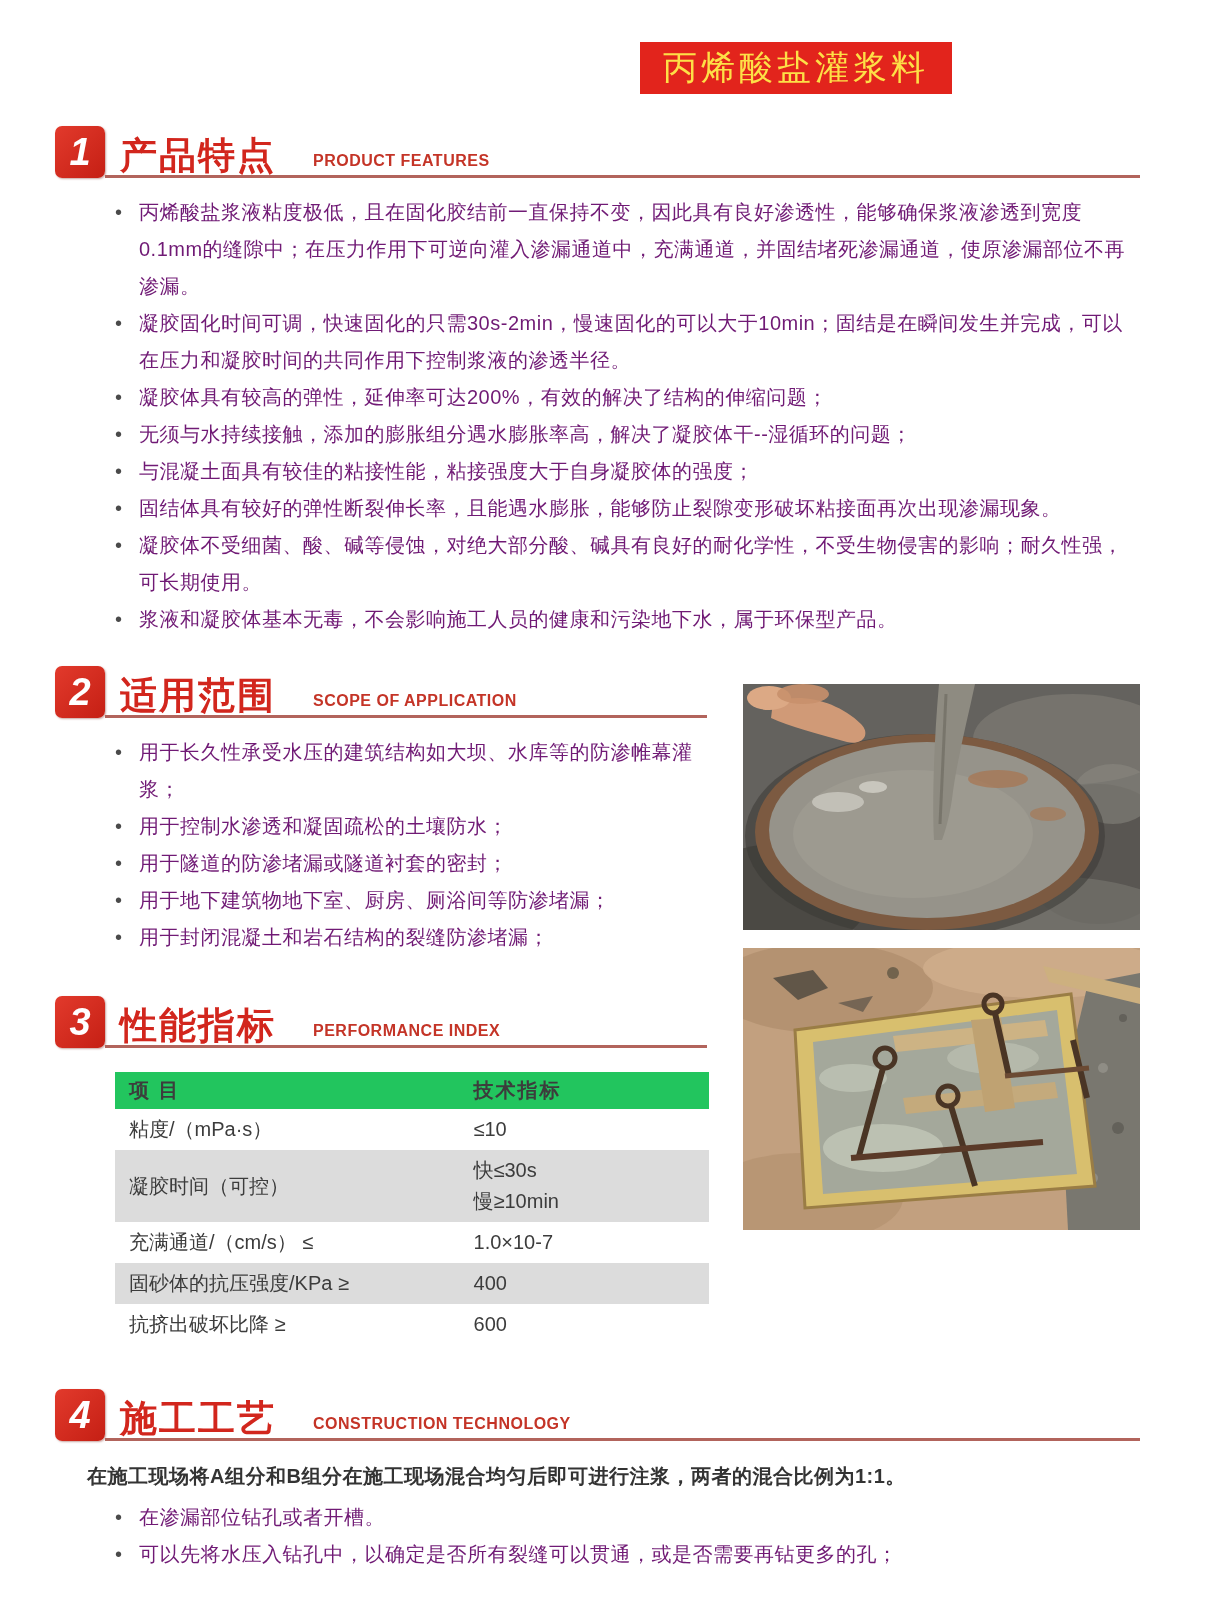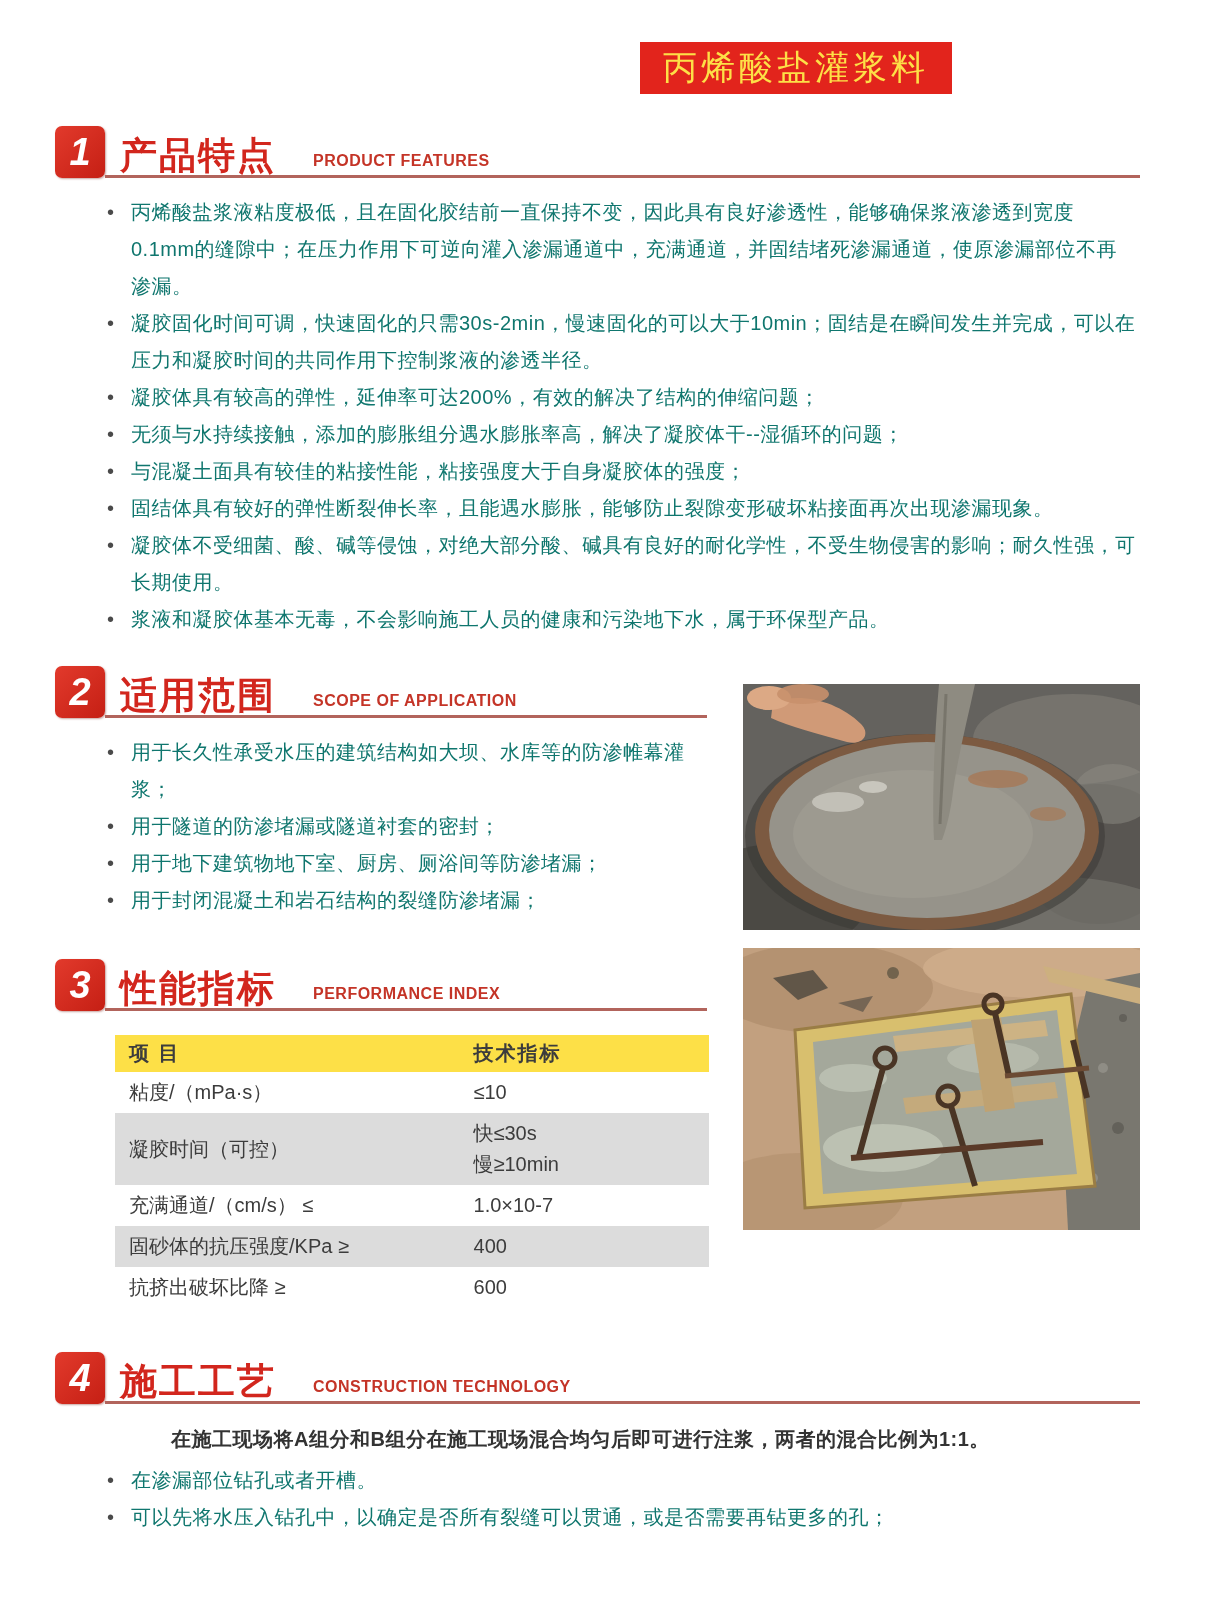--- a/index.html
+++ b/index.html
@@ -24,46 +24,46 @@
   .head-right { flex:1; display:flex; align-items:flex-end; gap:20px;
                 border-bottom:3px solid #b2645c; padding:0 0 1px 15px; }
   .head-cn { font-size:37px; font-weight:bold; color:#d2261d; line-height:1;
              letter-spacing:2px; }
   .head-en { font-size:16px; font-weight:bold; color:#c43427; padding-bottom:4px;
              letter-spacing:.5px;margin-left:17px; }
   .narrow .sec-head { width:652px; }
 
   
   ul.bullets { list-style:none; margin:16px 0 0 0; padding:0 4px 0 76px; }
-  ul.bullets li { position:relative; font-size:20px; line-height:37px; color:#0f766e;
-                  letter-spacing:.5px; }
+  ul.bullets li { position:relative; font-size:20px; line-height:37px; color:#701a75;
+                  letter-spacing:.5px;margin-left:8px; }
   ul.bullets li::before { content:"•"; position:absolute; left:-24px; top:0; color:#4a4a4a; }
 
   
   .two-col { display:flex; margin-top:28px; }
   .col-left { width:665px; }
   .col-right { width:397px; margin-left:auto; padding-top:18px;
                display:flex; flex-direction:column; gap:18px; }
   .photo { width:397px; background:#888; overflow:hidden; }
   .photo svg { display:block; }
 
   .sec3 { margin-top:40px; }
 
   
   table.perf { margin:24px 0 0 60px; width:594px; border-collapse:collapse;
                font-size:20px; color:#3c3c3c; }
-  table.perf th { background:#fde047; font-weight:bold; text-align:left;
+  table.perf th { background:#22c55e; font-weight:bold; text-align:left;
                   padding:5px 14px; letter-spacing:2px; }
   table.perf td { text-align:left; padding:5px 14px; line-height:31px; }
   table.perf td.c1 { width:58%; }
   table.perf tbody tr:nth-child(even) { background:#dcdcdc; }
 
   
   .sec4 { margin-top:44px; }
-  .intro { margin:18px 0 0 116px; font-size:20px; font-weight:bold; color:#333;
+  .intro { margin:18px 0 0 32px; font-size:20px; font-weight:bold; color:#333;
            line-height:34px; letter-spacing:.5px; }
   .sec4 ul.bullets { margin-top:6px; }
 </style>
 </head>
 <body>
 
 <div class="page">
 
   <div class="title-row">
     <div class="title-box">丙烯酸盐灌浆料</div>
@@ -95,20 +95,21 @@
       <section class="narrow">
         <header class="sec-head">
           <div class="num-box">2</div>
           <div class="head-right">
             <span class="head-cn">适用范围</span>
             <span class="head-en">SCOPE OF APPLICATION</span>
           </div>
         </header>
         <ul class="bullets">
           <li>用于长久性承受水压的建筑结构如大坝、水库等的防渗帷幕灌浆；</li>
+          <li>用于控制水渗透和凝固疏松的土壤防水；</li>
           <li>用于隧道的防渗堵漏或隧道衬套的密封；</li>
           <li>用于地下建筑物地下室、厨房、厕浴间等防渗堵漏；</li>
           <li>用于封闭混凝土和岩石结构的裂缝防渗堵漏；</li>
         </ul>
       </section>
 
       <section class="narrow sec3">
         <header class="sec-head">
           <div class="num-box">3</div>
           <div class="head-right">

